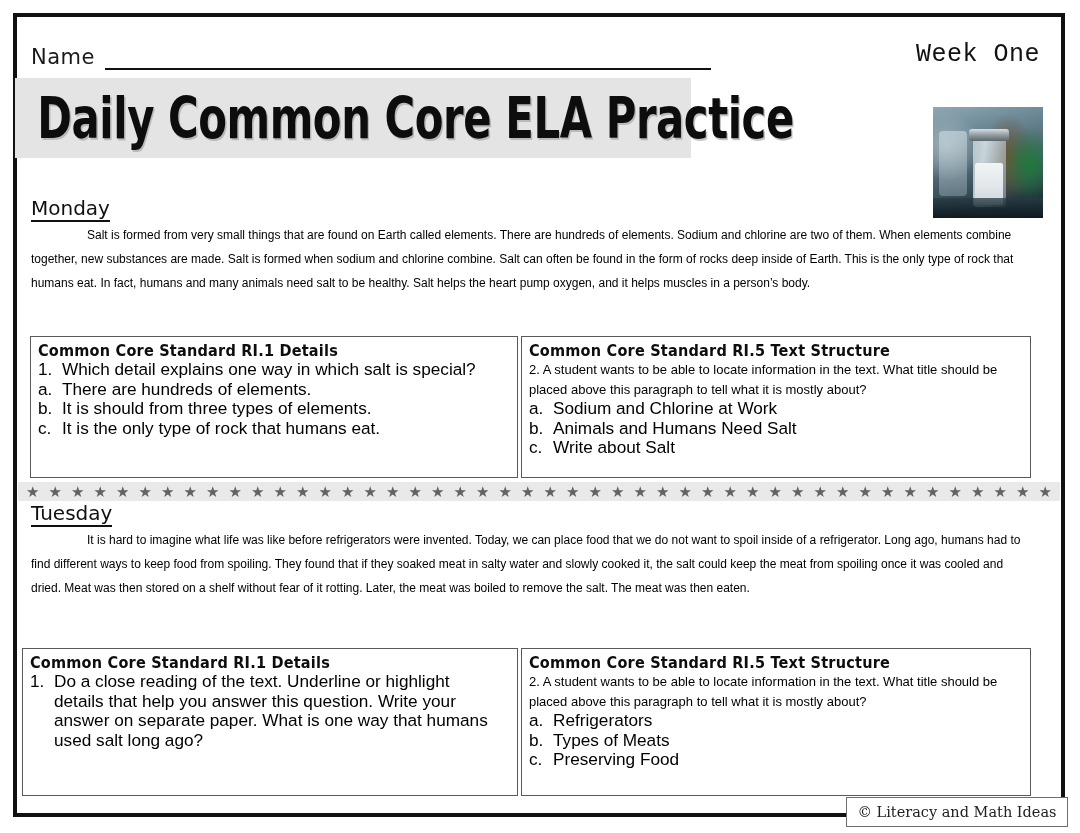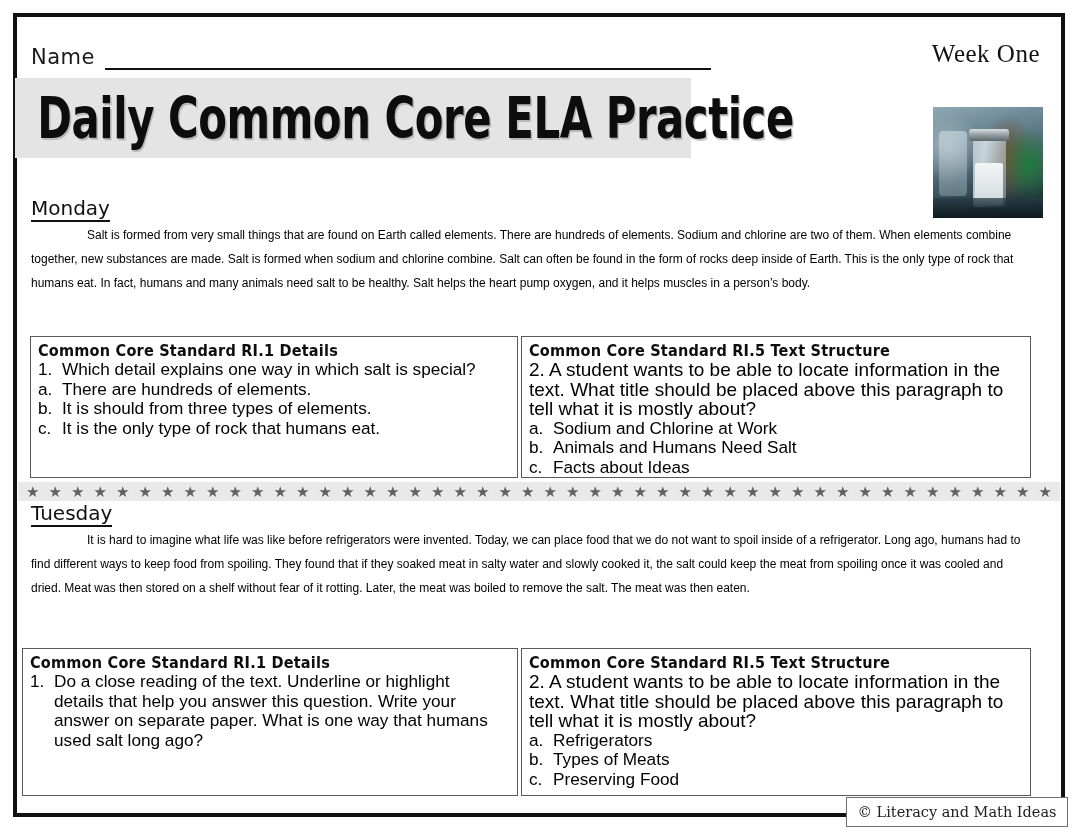--- a/index.html
+++ b/index.html
@@ -57,21 +57,21 @@
     margin-left: 10px;
     border-bottom: 2px solid #111111;
     height: 22px;
   }
 
   
   .week-label {
     position: absolute;
     right: 40px;
     top: 40px;
-    font-family: Liberation Serif, serif;
+    font-family: Liberation Mono, monospace;
     font-size: 25px;
     color: #111111;
     letter-spacing: 0.5px;
   }
 
   
   .title-banner {
     position: absolute;
     left: 15px;
     top: 78px;
@@ -205,21 +205,21 @@
     display: flex;
   }
   .q-line .marker {
     width: 24px;
     flex: none;
   }
   .q-line .body {
     flex: 1;
   }
   .q-plain {
-    font-size: 19px;
+    font-size: 13px;
     line-height: 19.6px;
     color: #000000;
   }
 
   
   .star-divider {
     position: absolute;
     left: 18px;
     top: 482px;
     width: 1042px;
@@ -313,21 +313,21 @@
     <div class="q-line">
       <span class="marker">a.</span>
       <span class="body">Sodium and Chlorine at Work</span>
     </div>
     <div class="q-line">
       <span class="marker">b.</span>
       <span class="body">Animals and Humans Need Salt</span>
     </div>
     <div class="q-line">
       <span class="marker">c.</span>
-      <span class="body">Facts about Ideas</span>
+      <span class="body">Write about Salt</span>
     </div>
   </div>
 
   <div class="star-divider" id="star-divider" style="background: rgb(233, 233, 233);">
       <span class="star" style="color: rgb(99, 99, 99);">★</span>
       <span class="star" style="color: rgb(99, 99, 99);">★</span>
       <span class="star" style="color: rgb(99, 99, 99);">★</span>
       <span class="star" style="color: rgb(99, 99, 99);">★</span>
       <span class="star" style="color: rgb(99, 99, 99);">★</span>
       <span class="star" style="color: rgb(99, 99, 99);">★</span>

